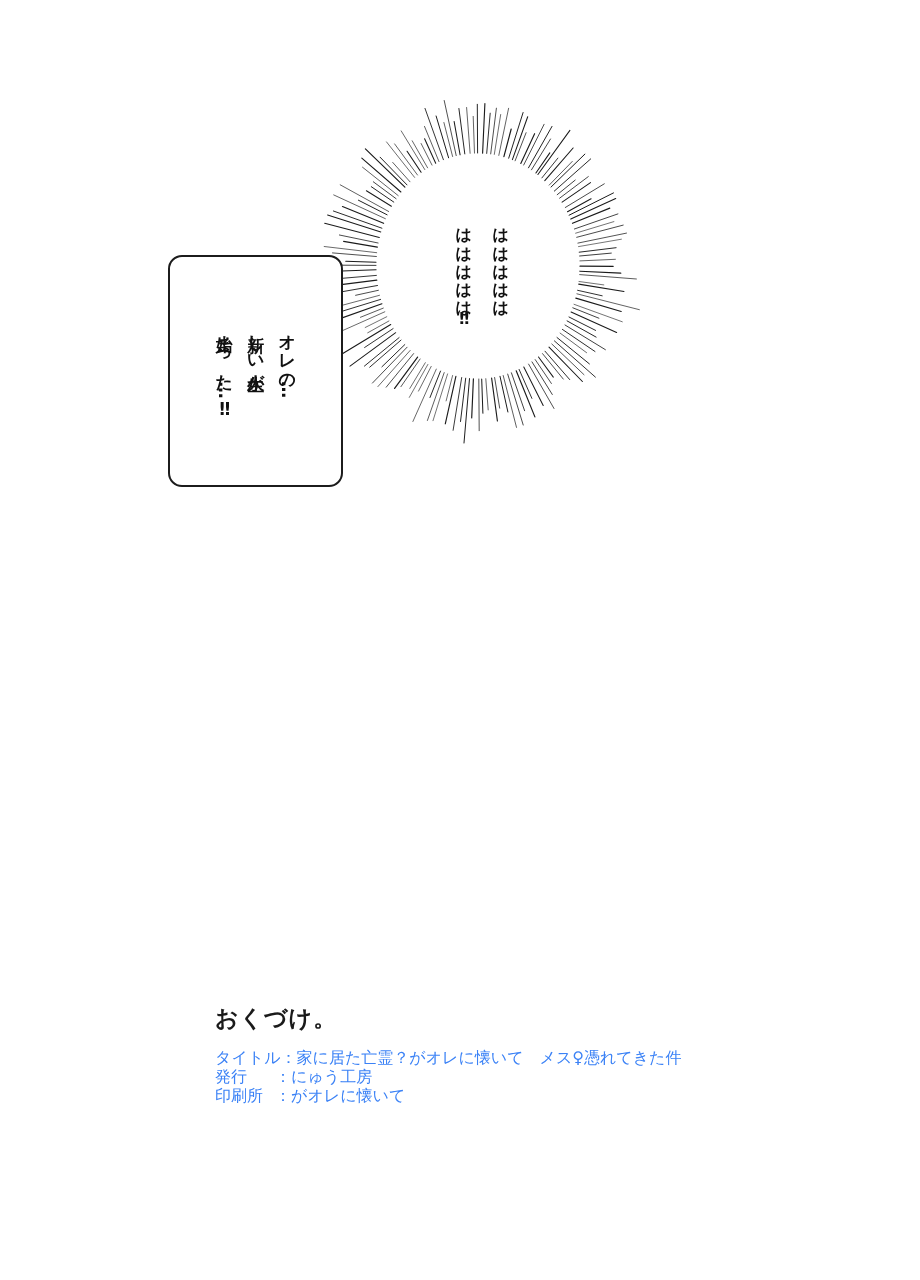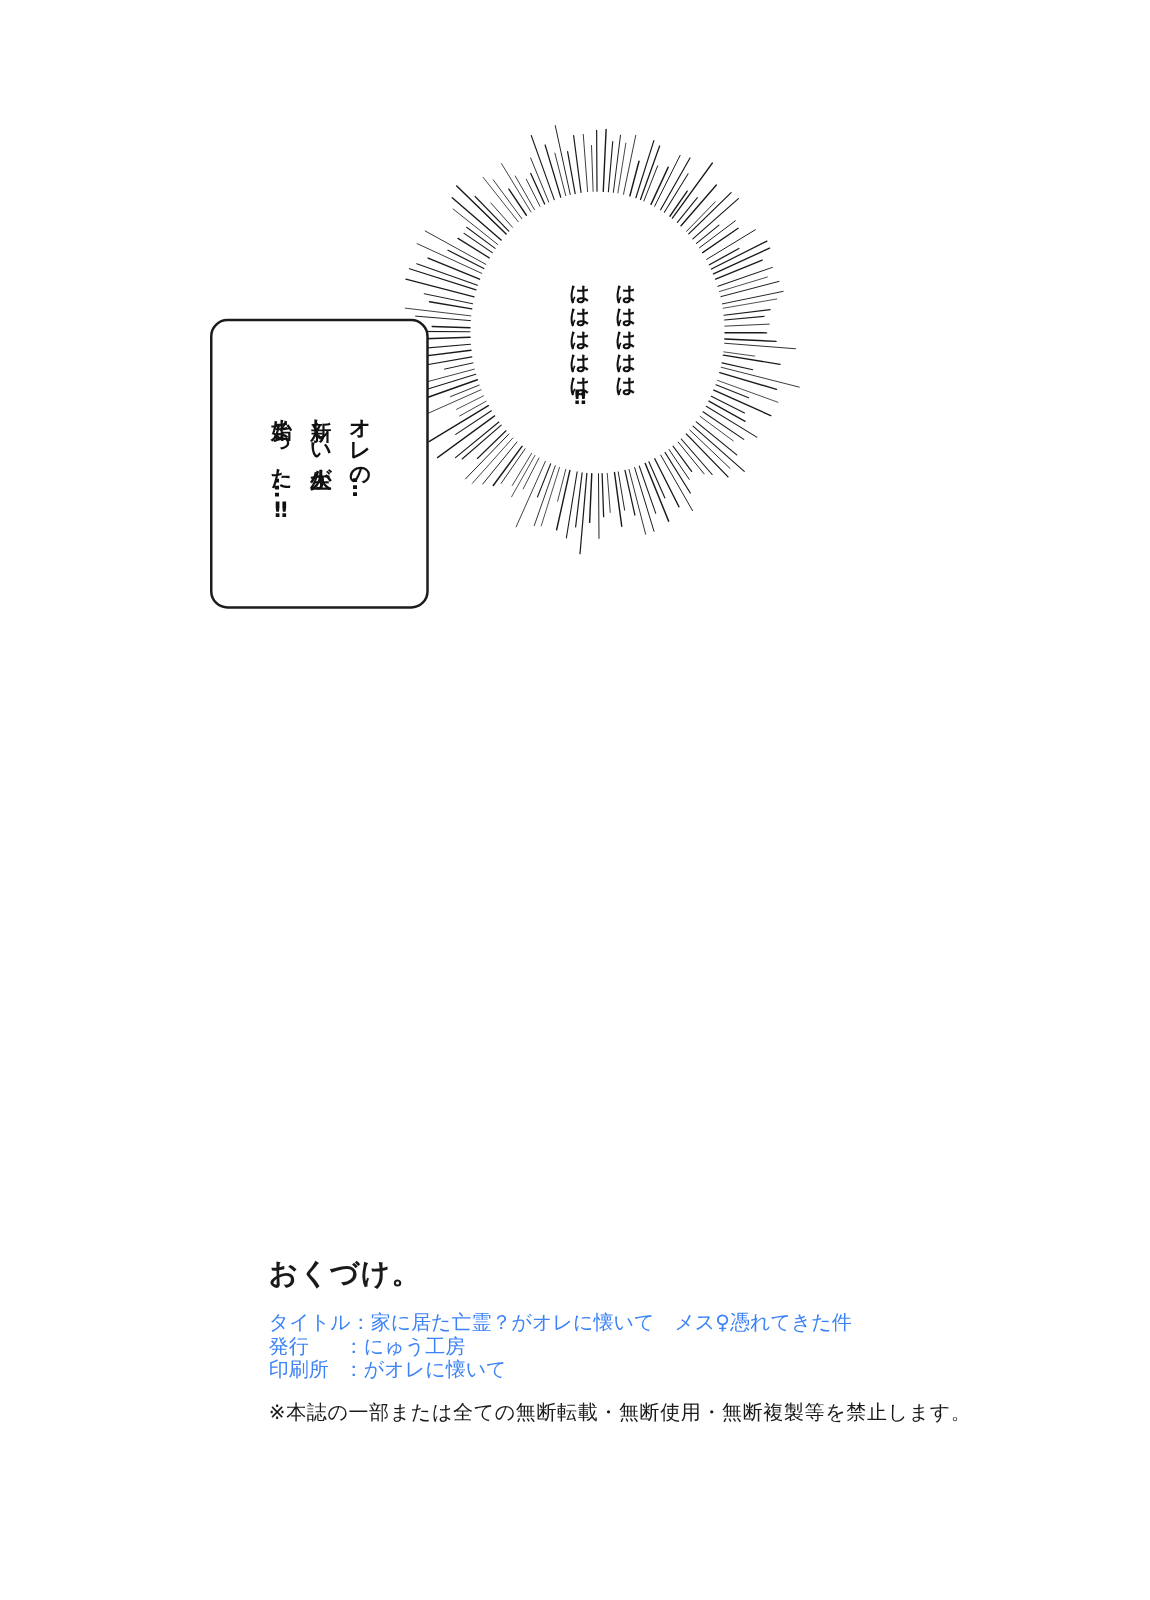--- a/index.html
+++ b/index.html
@@ -233,16 +233,15 @@
     <div class="col-row">
       <span class="lbl">タイトル</span><span class="colon">：</span><span>家に居た亡霊？がオレに懐いて　メス♀憑れてきた件</span>
     </div>
     <div class="col-row">
       <span class="lbl">発行</span><span class="colon">：</span><span>にゅう工房</span>
     </div>
     <div class="col-row">
       <span class="lbl">印刷所</span><span class="colon">：</span><span>がオレに懐いて</span>
     </div>
 
-    <div class="copyright-note">※本誌の一部または全ての無断転載・無断使用・無断複製等を禁止します。</div>
   </div>
 
 </div>
 
 </body></html>

